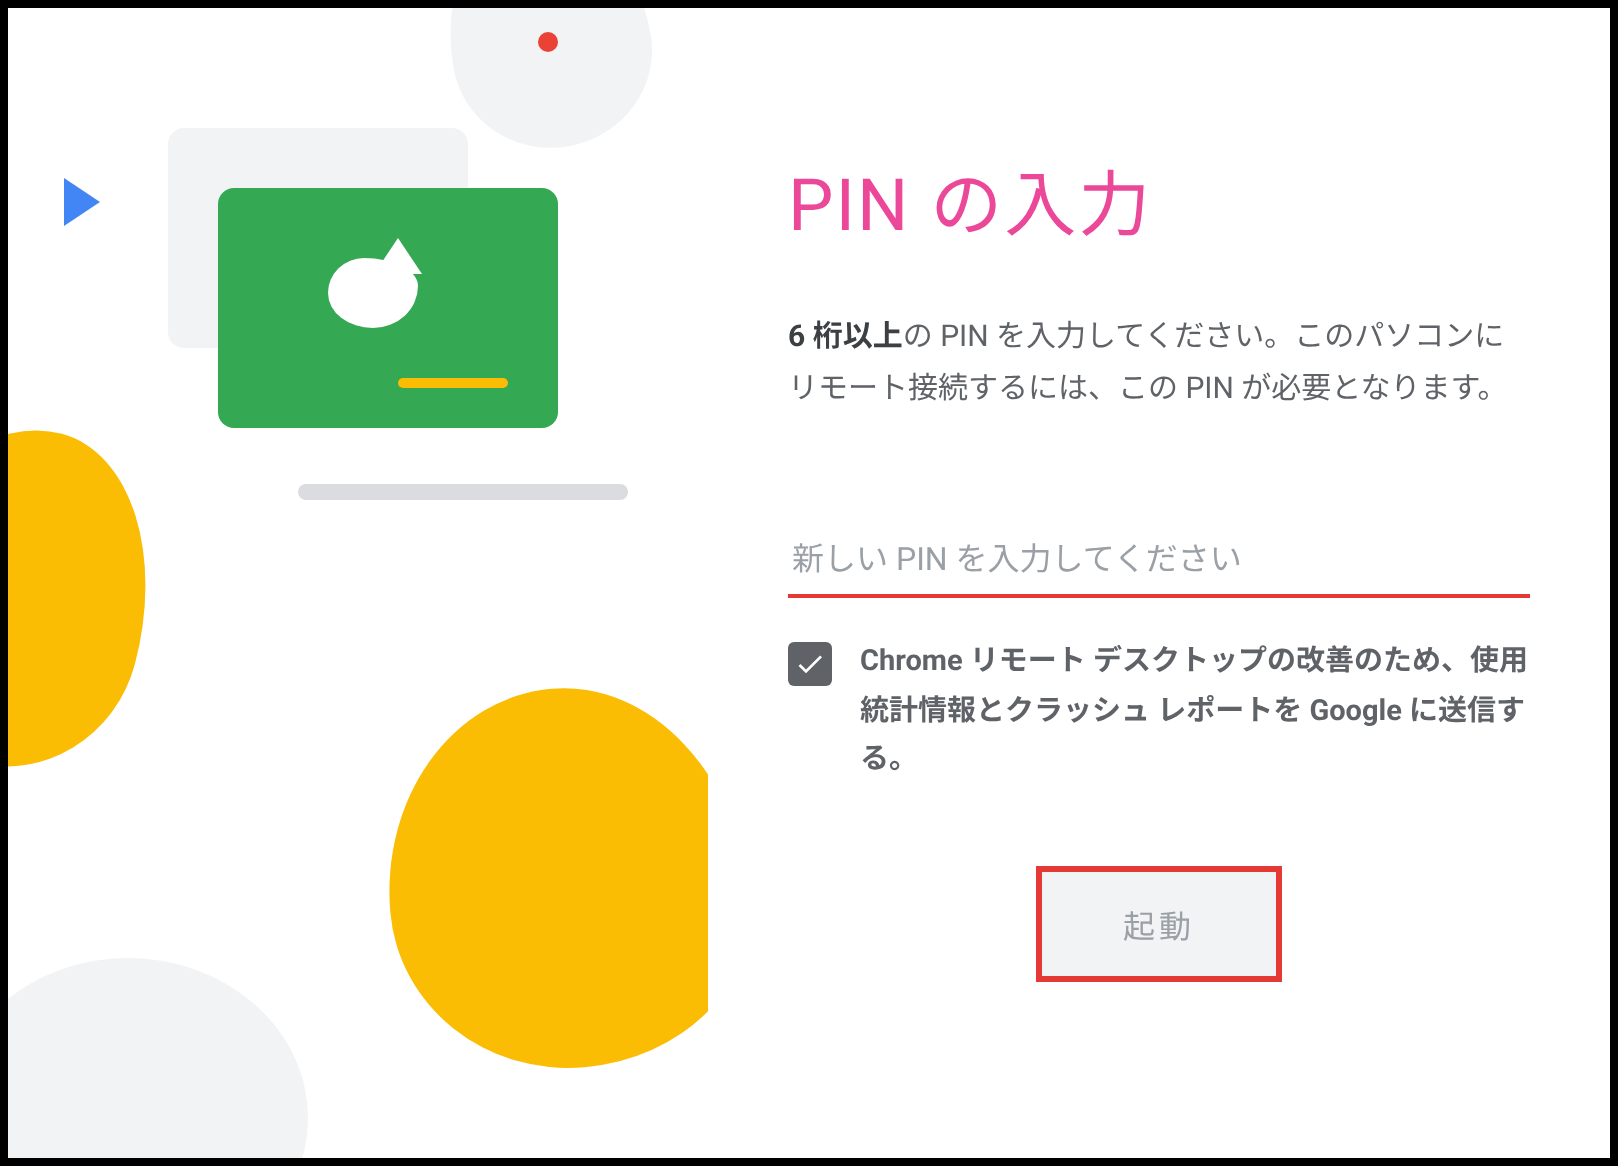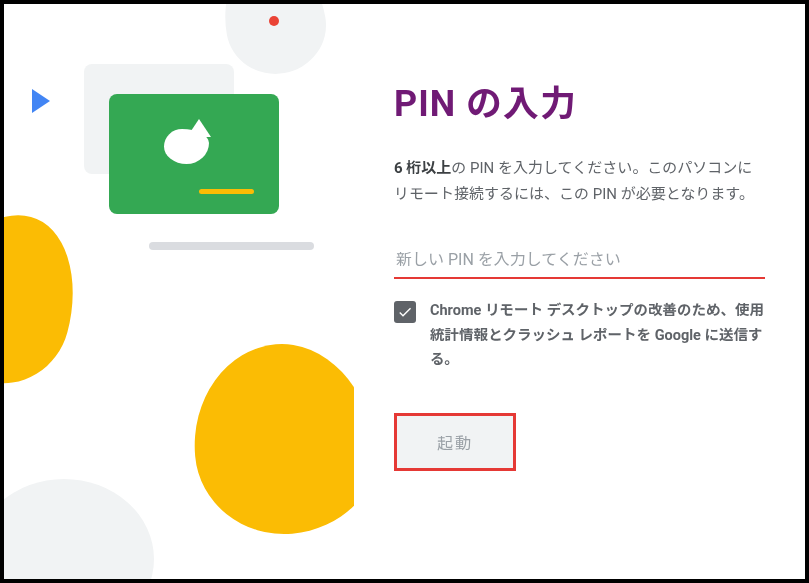--- a/index.html
+++ b/index.html
@@ -143,30 +143,30 @@
       border-radius: 50%;
     }
     .right-panel {
       flex: 1;
       padding: 70px 40px 40px 40px;
       display: flex;
       flex-direction: column;
     }
     .title {
       font-size: 36px;
-      font-weight: 700;
-      color: #701a75;
+      font-weight: 400;
+      color: #ec4899;
       margin-bottom: 30px;
       letter-spacing: 1px;
     }
     .description {
       font-size: 15px;
       color: #5f6368;
       line-height: 1.7;
-      margin-bottom: 35px;
+      margin-bottom: 55px;
     }
     .description strong {
       color: #3c4043;
       font-weight: 700;
     }
     .input-field {
       width: 100%;
       border: none;
       border-bottom: 2px solid #e53935;
       font-size: 16px;
@@ -203,21 +203,21 @@
       height: 16px;
     }
     .checkbox-label {
       font-size: 14.5px;
       color: #5f6368;
       line-height: 1.7;
       font-weight: bold;
     }
     .button-row {
       display: flex;
-      justify-content: flex-start;
+      justify-content: center;
     }
     .start-button {
       border: 3px solid #e53935;
       background: #f1f3f4;
       color: #9aa0a6;
       font-size: 16px;
       padding: 14px 40px;
       cursor: pointer;
       font-family: inherit;
       letter-spacing: 2px;

